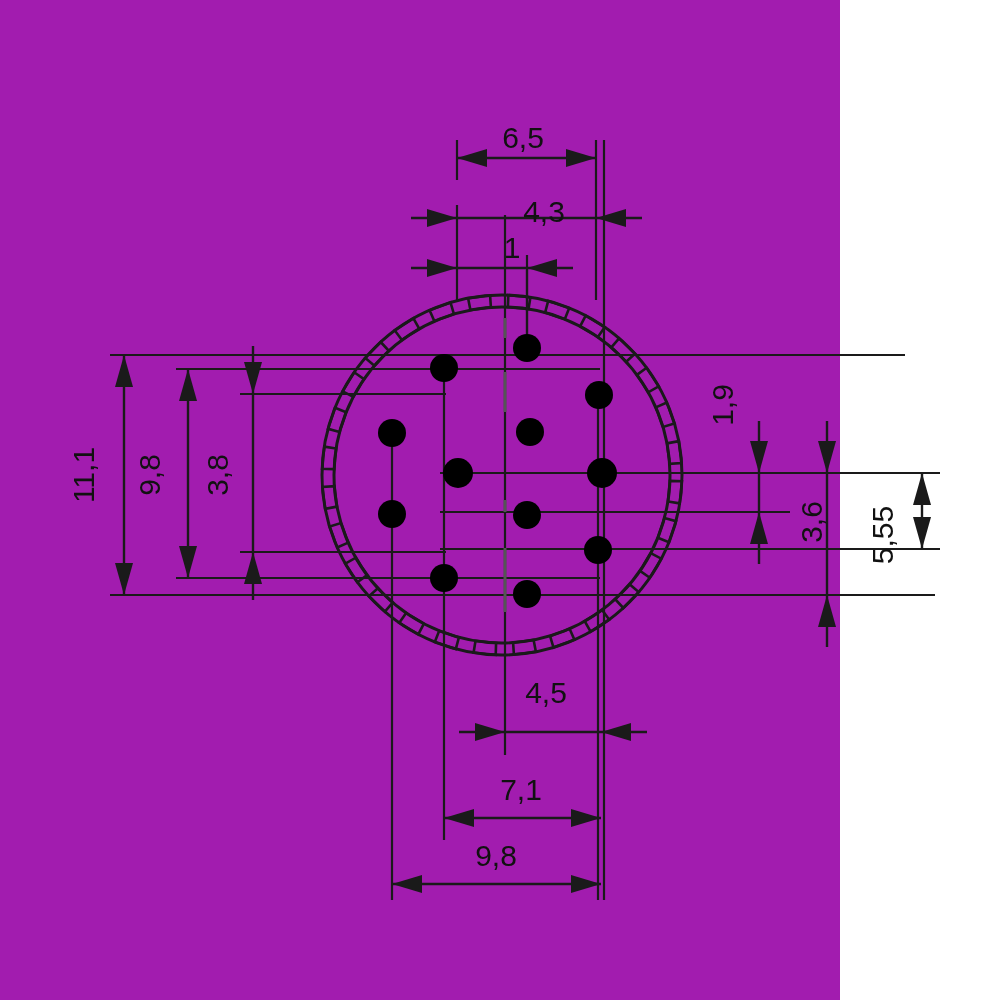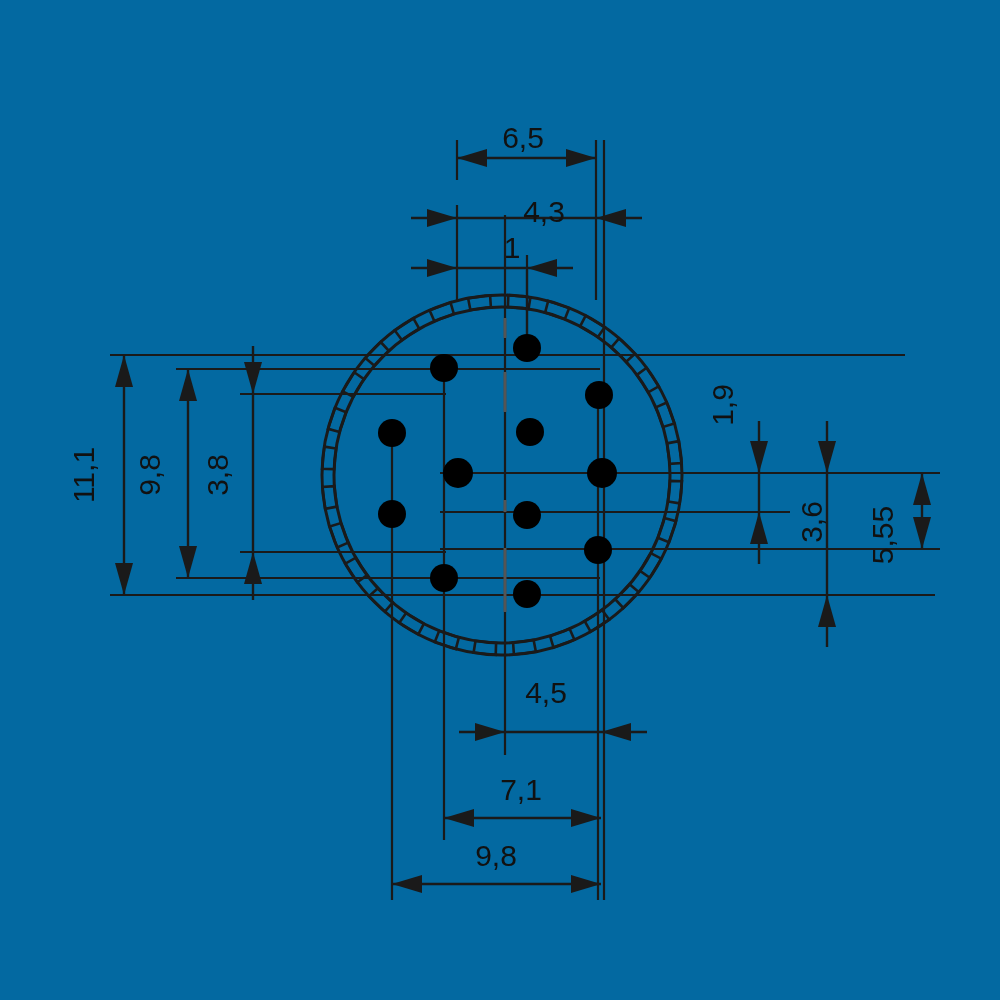--- a/index.html
+++ b/index.html
@@ -1,18 +1,18 @@
 <!DOCTYPE html>
 <html><head>
 <meta charset="utf-8">
 <style>
   html,body{margin:0;padding:0;background:#ffffff;}
   body{width:1000px;height:1000px;overflow:hidden;
        font-family:"Liberation Sans", sans-serif;}
-  #stage{position:relative;width:1000px;height:1000px;background:#0369a1;}
+  #stage{position:relative;width:840px;height:1000px;background:#a21caf;}
   svg#drawing{position:absolute;left:0;top:0;width:1000px;height:1000px;display:block;}
   .dimtext{font-family:"Liberation Sans", sans-serif;font-size:30px;fill:#111;}
 </style>
 </head>
 <body>
 
 <div id="stage">
   <svg id="drawing" viewBox="0 0 1000 1000">
     <defs>
       <marker id="ar-r" markerWidth="22" markerHeight="12" refX="21" refY="6" orient="auto" markerUnits="userSpaceOnUse">

